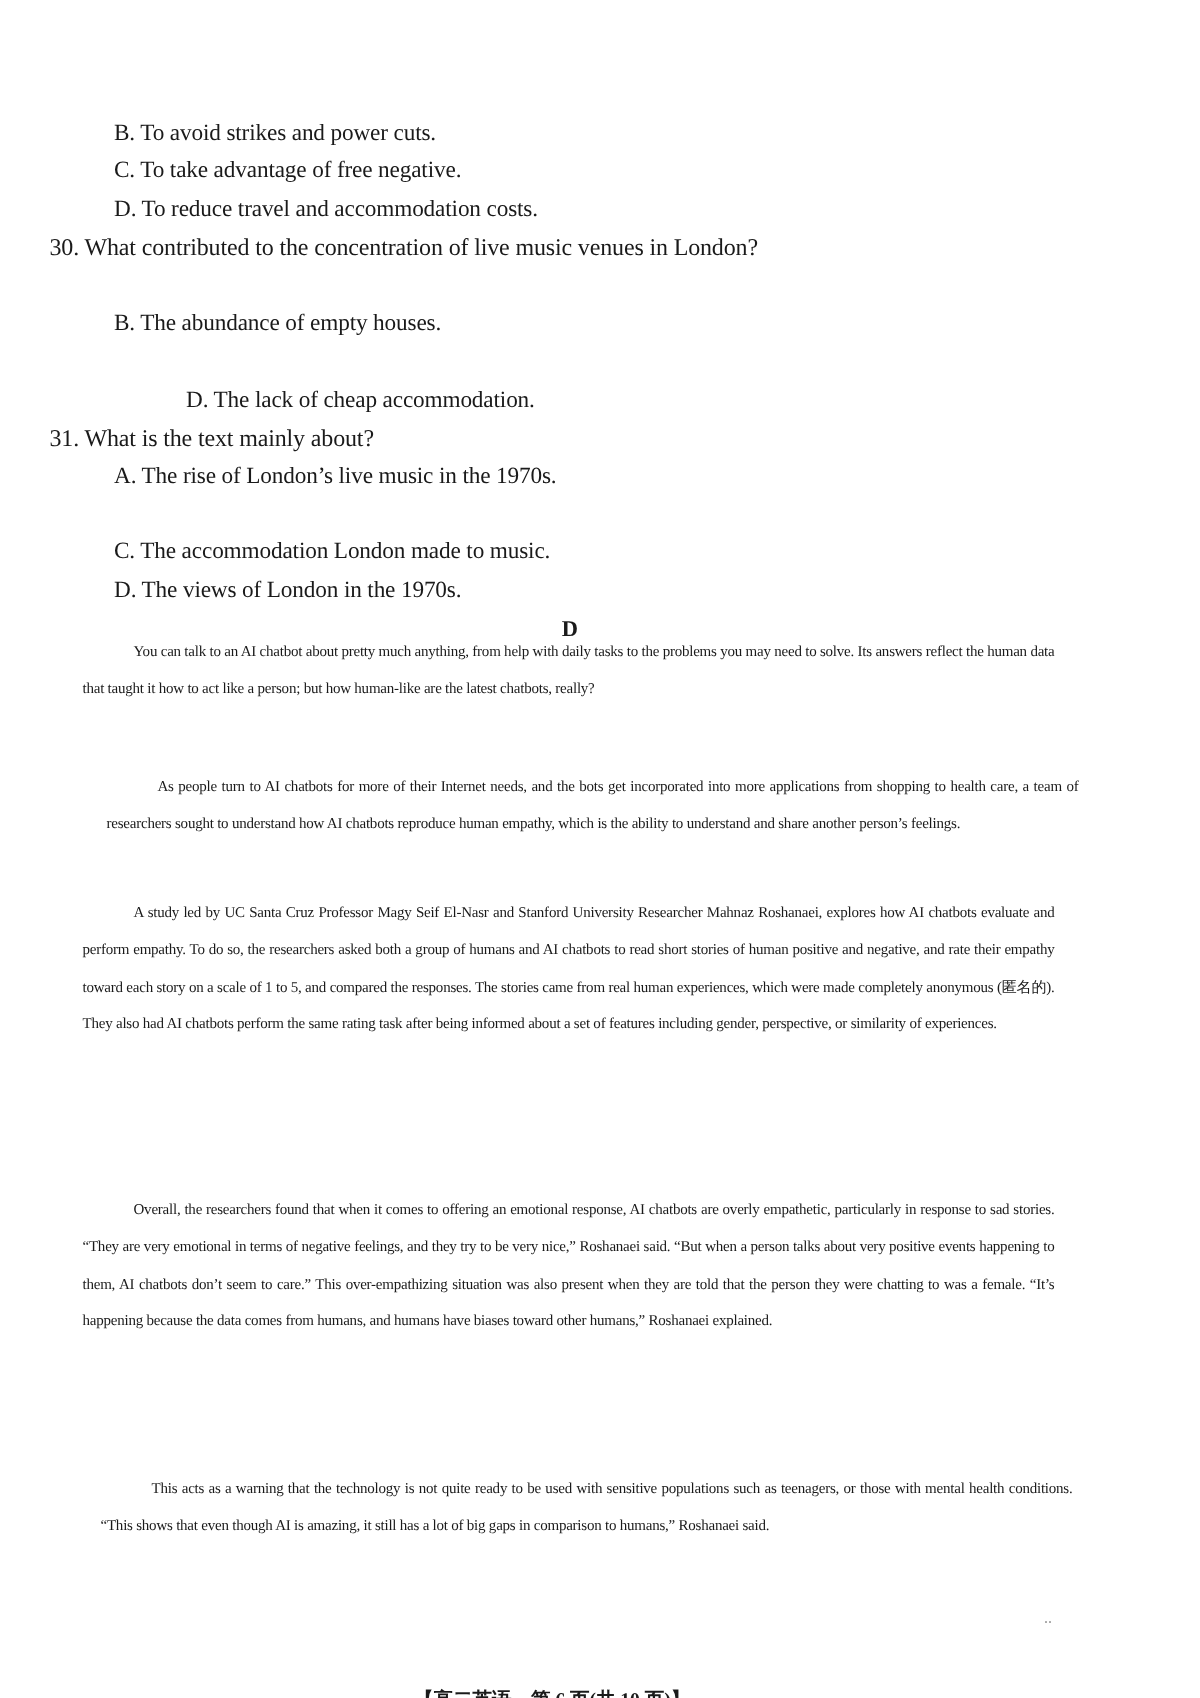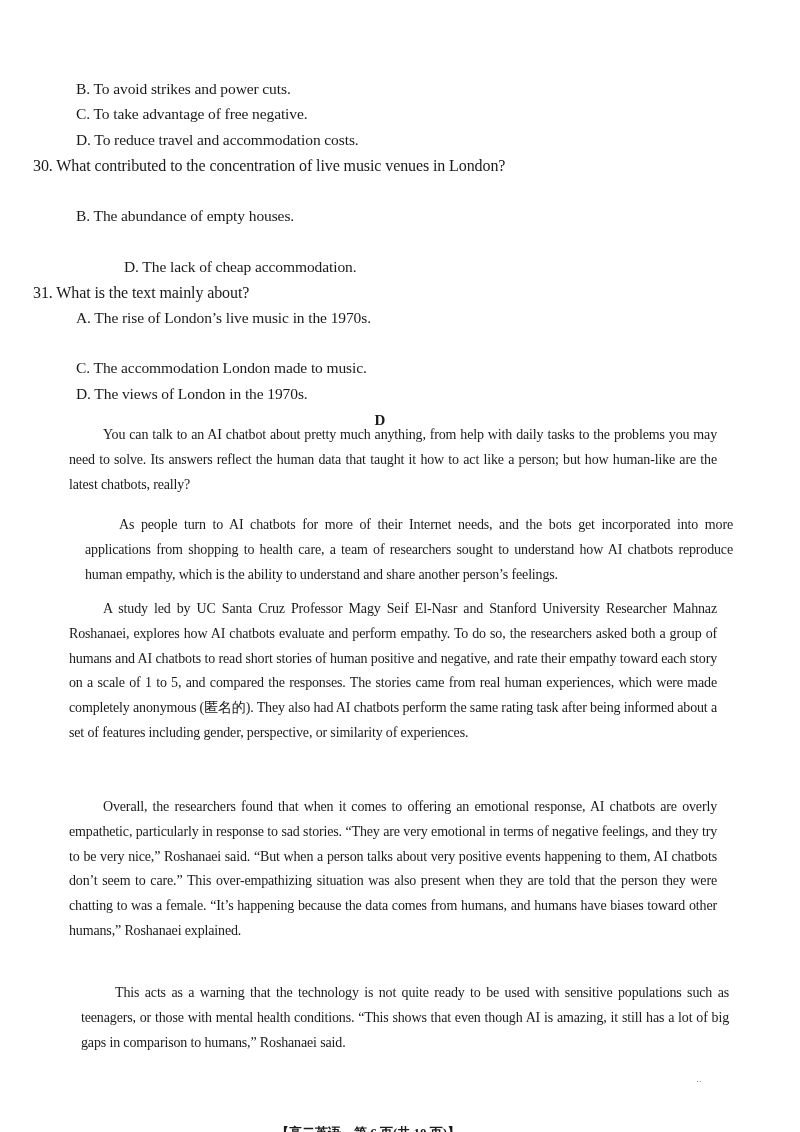--- a/index.html
+++ b/index.html
@@ -39,23 +39,23 @@
     .section-title {
       position: absolute;
       left: 0; width: 760px;
       text-align: center;
       top: 412px;
       font-size: 15px;
       font-weight: bold;
     }
     .para {
       position: absolute;
-      left: 69px;
+      left: 55px;
       width: 648px;
-      font-size: 14px;
+      font-size: 10px;
       line-height: 24.8px;
       text-align: justify;
       text-indent: 34px;
       letter-spacing: -0.15px;
       word-spacing: 0px;
     }
     .footer {
       position: absolute;
       top: 1124px;
       left: 276px;

